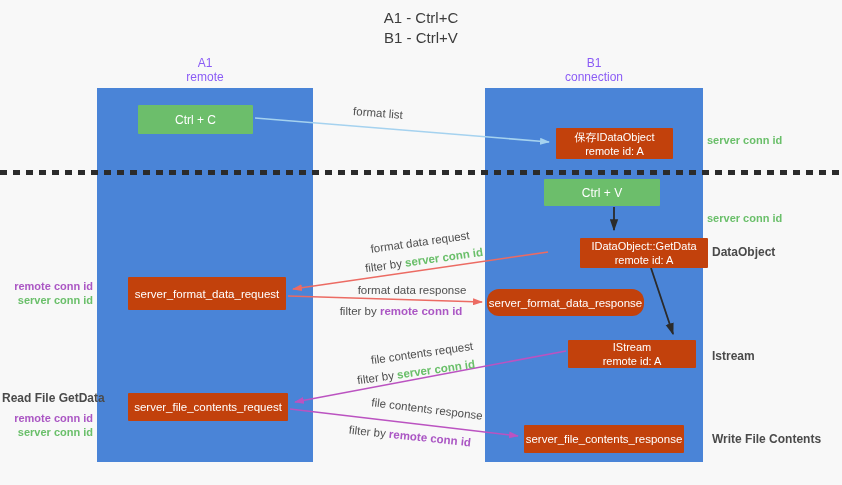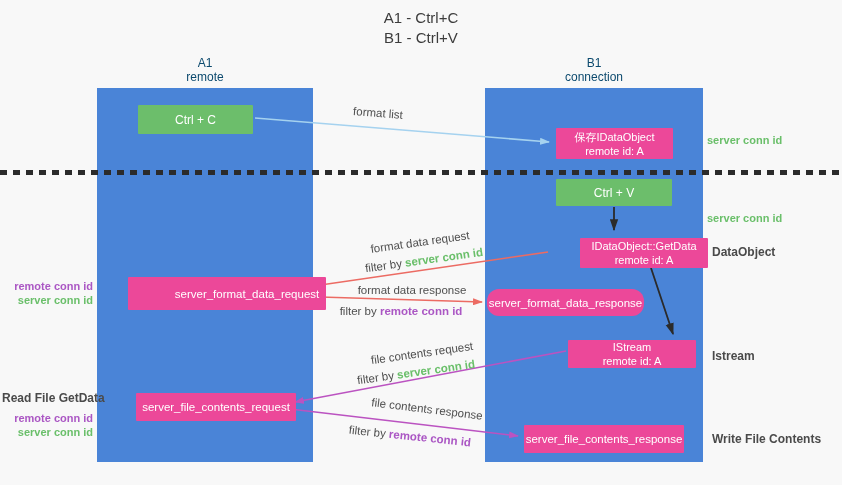--- a/index.html
+++ b/index.html
@@ -7,41 +7,41 @@
   .canvas{position:relative;width:842px;height:485px;background:#f8f8f8;overflow:hidden;}
 
   .title{position:absolute;left:0;top:8px;width:842px;text-align:center;
          font-size:15px;line-height:20px;color:#3c3c3c;}
 
   .lane{position:absolute;top:88px;height:374px;background:#4a84d7;}
   .lane-left{left:97px;width:216px;}
   .lane-right{left:485px;width:218px;}
 
   .lane-header{position:absolute;top:56px;text-align:center;font-size:12px;
-               line-height:14px;color:#0c4a6e;}
+               line-height:14px;color:#8b5cf6;}
   .lane-header.lh-left{left:97px;width:216px;}
   .lane-header.lh-right{left:485px;width:218px;}
 
   .divider{position:absolute;left:0;top:170px;width:842px;height:5px;
            background:repeating-linear-gradient(90deg,#2b2b2b 0 7px,transparent 7px 13px);}
 
   .node{position:absolute;display:flex;flex-direction:column;align-items:center;
         justify-content:center;color:#fff;text-align:center;border-radius:1px;}
   .node .l1,.node .l2{display:block;line-height:14px;}
   .green{background:#6cbe6b;font-size:12px;}
-  .orange{background:#ec4899;font-size:11.5px;}
+  .orange{background:#c2410c;font-size:11.5px;}
 
   .n-ctrl-c{left:138px;top:105px;width:115px;height:29px;}
   .n-save {left:556px;top:128px;width:117px;height:31px;font-size:11px;}
-  .n-ctrl-v{left:556px;top:179px;width:116px;height:27px;}
+  .n-ctrl-v{left:544px;top:179px;width:116px;height:27px;}
   .n-getdata{left:580px;top:238px;width:128px;height:30px;font-size:11px;}
-  .n-fmtreq{left:128px;top:277px;width:158px;height:33px;padding-left:40px;}
+  .n-fmtreq{left:128px;top:277px;width:158px;height:33px;}
   .n-fmtres{left:487px;top:289px;width:157px;height:27px;border-radius:12px;}
   .n-istream{left:568px;top:340px;width:128px;height:28px;font-size:11px;}
-  .n-filereq{left:136px;top:393px;width:160px;height:28px;}
+  .n-filereq{left:128px;top:393px;width:160px;height:28px;}
   .n-fileres{left:524px;top:425px;width:160px;height:28px;}
 
   .elabel{position:absolute;font-size:11.5px;color:#4f4f4f;white-space:nowrap;
           transform:translate(-50%,-50%);}
   .kw-green{color:#6abf6a;font-weight:bold;}
   .kw-purple{color:#ab57c4;font-weight:bold;}
 
   .side{position:absolute;white-space:nowrap;font-size:11px;line-height:14px;}
   .side-left{left:2px;width:91px;text-align:right;}
   .side-plain{font-size:12px;color:#4a4a4a;font-weight:bold;}

